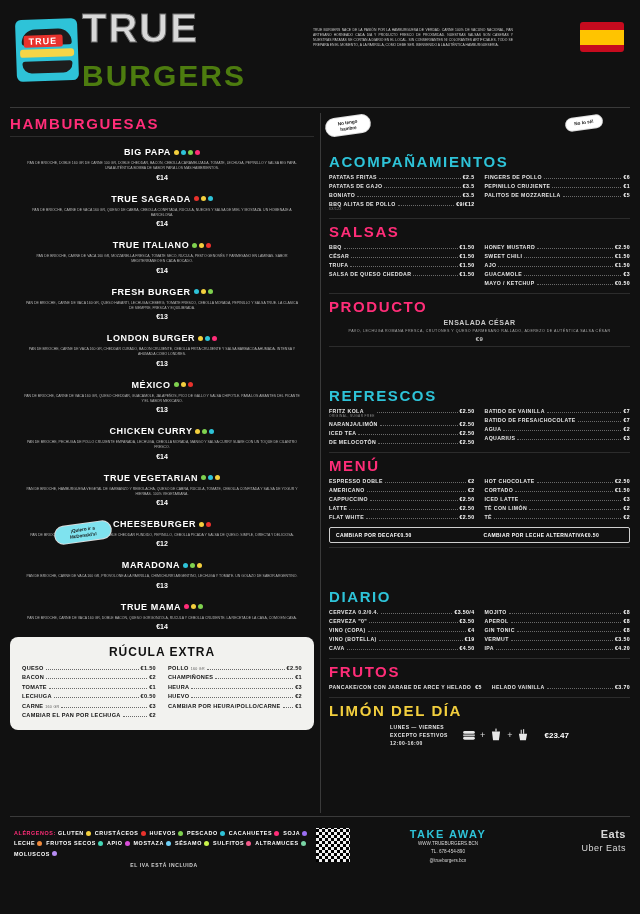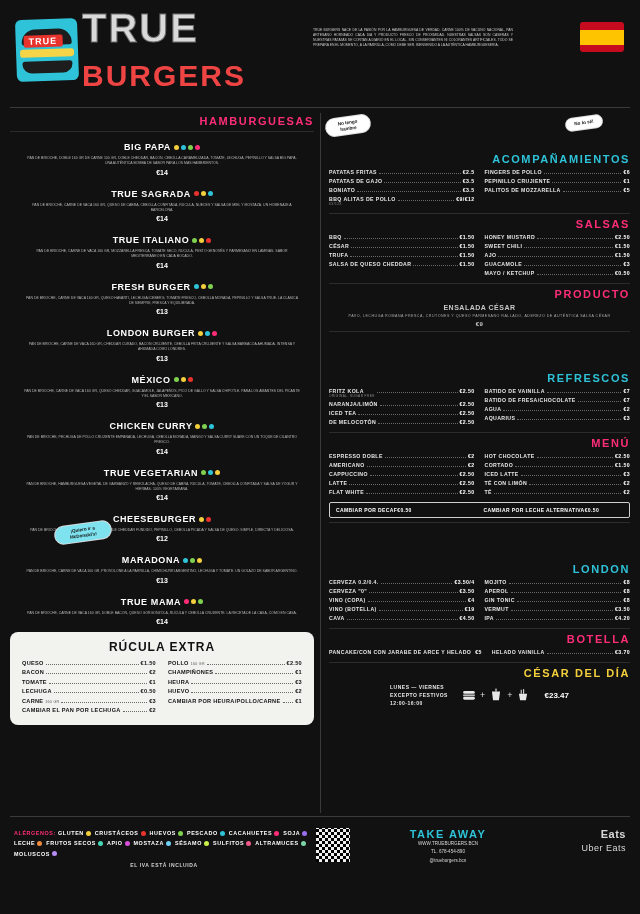--- a/index.html
+++ b/index.html
@@ -47,41 +47,41 @@
     font-size:9px; font-weight:bold; letter-spacing:1px; padding:1px 5px;
     border-radius:2px; z-index:3;
   }
   .logo-text { line-height:0.82; }
   .logo-text .l1 {
     font-size: 40px; font-weight: bold; letter-spacing: 2px;
     color:#d9d9d9; -webkit-text-stroke: 1px #6e6e6e;
   }
   .logo-text .l2 {
     font-size: 30px; font-weight: bold; letter-spacing: 2px;
-    color:#ef4444; margin-top:19px;
+    color:#4d7c0f; margin-top:19px;
   }
   .header-blurb {
     width: 200px; font-size: 3.4px; line-height: 1.45; color:#c9c9c9;
     text-align: justify; margin-top: 16px;
   }
   .flag {
     width: 44px; height: 30px; border-radius:3px; overflow:hidden;
     display:flex; flex-direction:column; margin-top: 10px;
   }
   .flag .r { height:25%; background:#c60b1e; }
   .flag .y { height:50%; background:#ffc400; }
   
   .columns { display:flex; gap:0; height: 700px; }
   .col-left { width: 312px; padding-right: 6px; border-right:1px solid #3a3a3a; }
   .col-right { width: 310px; padding-left: 8px; }
   .rule { height:1px; background:#3a3a3a; margin: 3px 0 5px 0; }
   .rule-thin { height:1px; background:#2c2c2c; margin: 4px 0; }
   .sec-title {
-    text-align:right; font-weight:bold; letter-spacing:1.6px;
-    font-size: 11px; margin: 2px 0 4px 0;
+    text-align:left; font-weight:bold; letter-spacing:1.6px;
+    font-size: 15px; margin: 2px 0 4px 0;
   }
   .t-pink { color:#ff2d78; }
   .t-cyan { color:#2ec3d8;margin-top:40px; }
   .t-yellow { color:#f3cf3e; }
   
   .burger { text-align:center; margin-bottom: 7px; }
   .burger .nm {
     font-size: 9px; font-weight:bold; letter-spacing:0.6px; color:#fff;
     display:inline-flex; align-items:center; gap:3px; justify-content:center;
   }
@@ -575,21 +575,21 @@
         <div class="half">
           <div class="row">
             <span>CAMBIAR POR LECHE ALTERNATIVA</span>
             <span class="lead"></span>
             <span>€0.50</span>
           </div>
         </div>
       </div>
       <div class="rule-thin"></div>
 
-      <div class="sec-title t-cyan">LONDON</div>
+      <div class="sec-title t-cyan">DIARIO</div>
       <div class="prices">
         <div class="pcol" id="alcohol-c1">
             <div class="prow">
               <span class="lbl">CERVEZA 0.2/0.4.</span>
        <span class="lead"></span>
        <span class="val">€3.50/4</span>
             </div>
             <div class="prow">
               <span class="lbl">CERVEZA "0"</span>
        <span class="lead"></span>
@@ -634,40 +634,40 @@
             </div>
             <div class="prow">
               <span class="lbl">IPA</span>
        <span class="lead"></span>
        <span class="val">€4.20</span>
             </div>
           </div>
       </div>
       <div class="rule-thin"></div>
 
-      <div class="sec-title t-pink">BOTELLA</div>
+      <div class="sec-title t-pink">FRUTOS</div>
       <div class="prices">
         <div class="pcol" id="desserts-c1">
             <div class="prow">
               <span class="lbl">PANCAKE/CON CON JARABE DE ARCE Y HELADO</span>
        <span class="lead"></span>
        <span class="val">€5</span>
             </div>
           </div>
         <div class="pcol" id="desserts-c2">
             <div class="prow">
               <span class="lbl">HELADO VAINILLA</span>
        <span class="lead"></span>
        <span class="val">€3.70</span>
             </div>
           </div>
       </div>
       <div class="rule-thin"></div>
 
-      <div class="sec-title t-yellow">CÉSAR DEL DÍA</div>
+      <div class="sec-title t-yellow">LIMÓN DEL DÍA</div>
       <div class="mdd">
         <div class="txt">
           <div>LUNES — VIERNES</div>
           <div>EXCEPTO FESTIVOS</div>
           <div>12:00-16:00</div>
         </div>
         <div class="icons">
           <svg class="ic" viewBox="0 0 24 24">
             <rect x="2" y="5" width="20" height="5" rx="2.5" fill="#e8e8e8"></rect>
             <rect x="2" y="11" width="20" height="3" fill="#bdbdbd"></rect>

